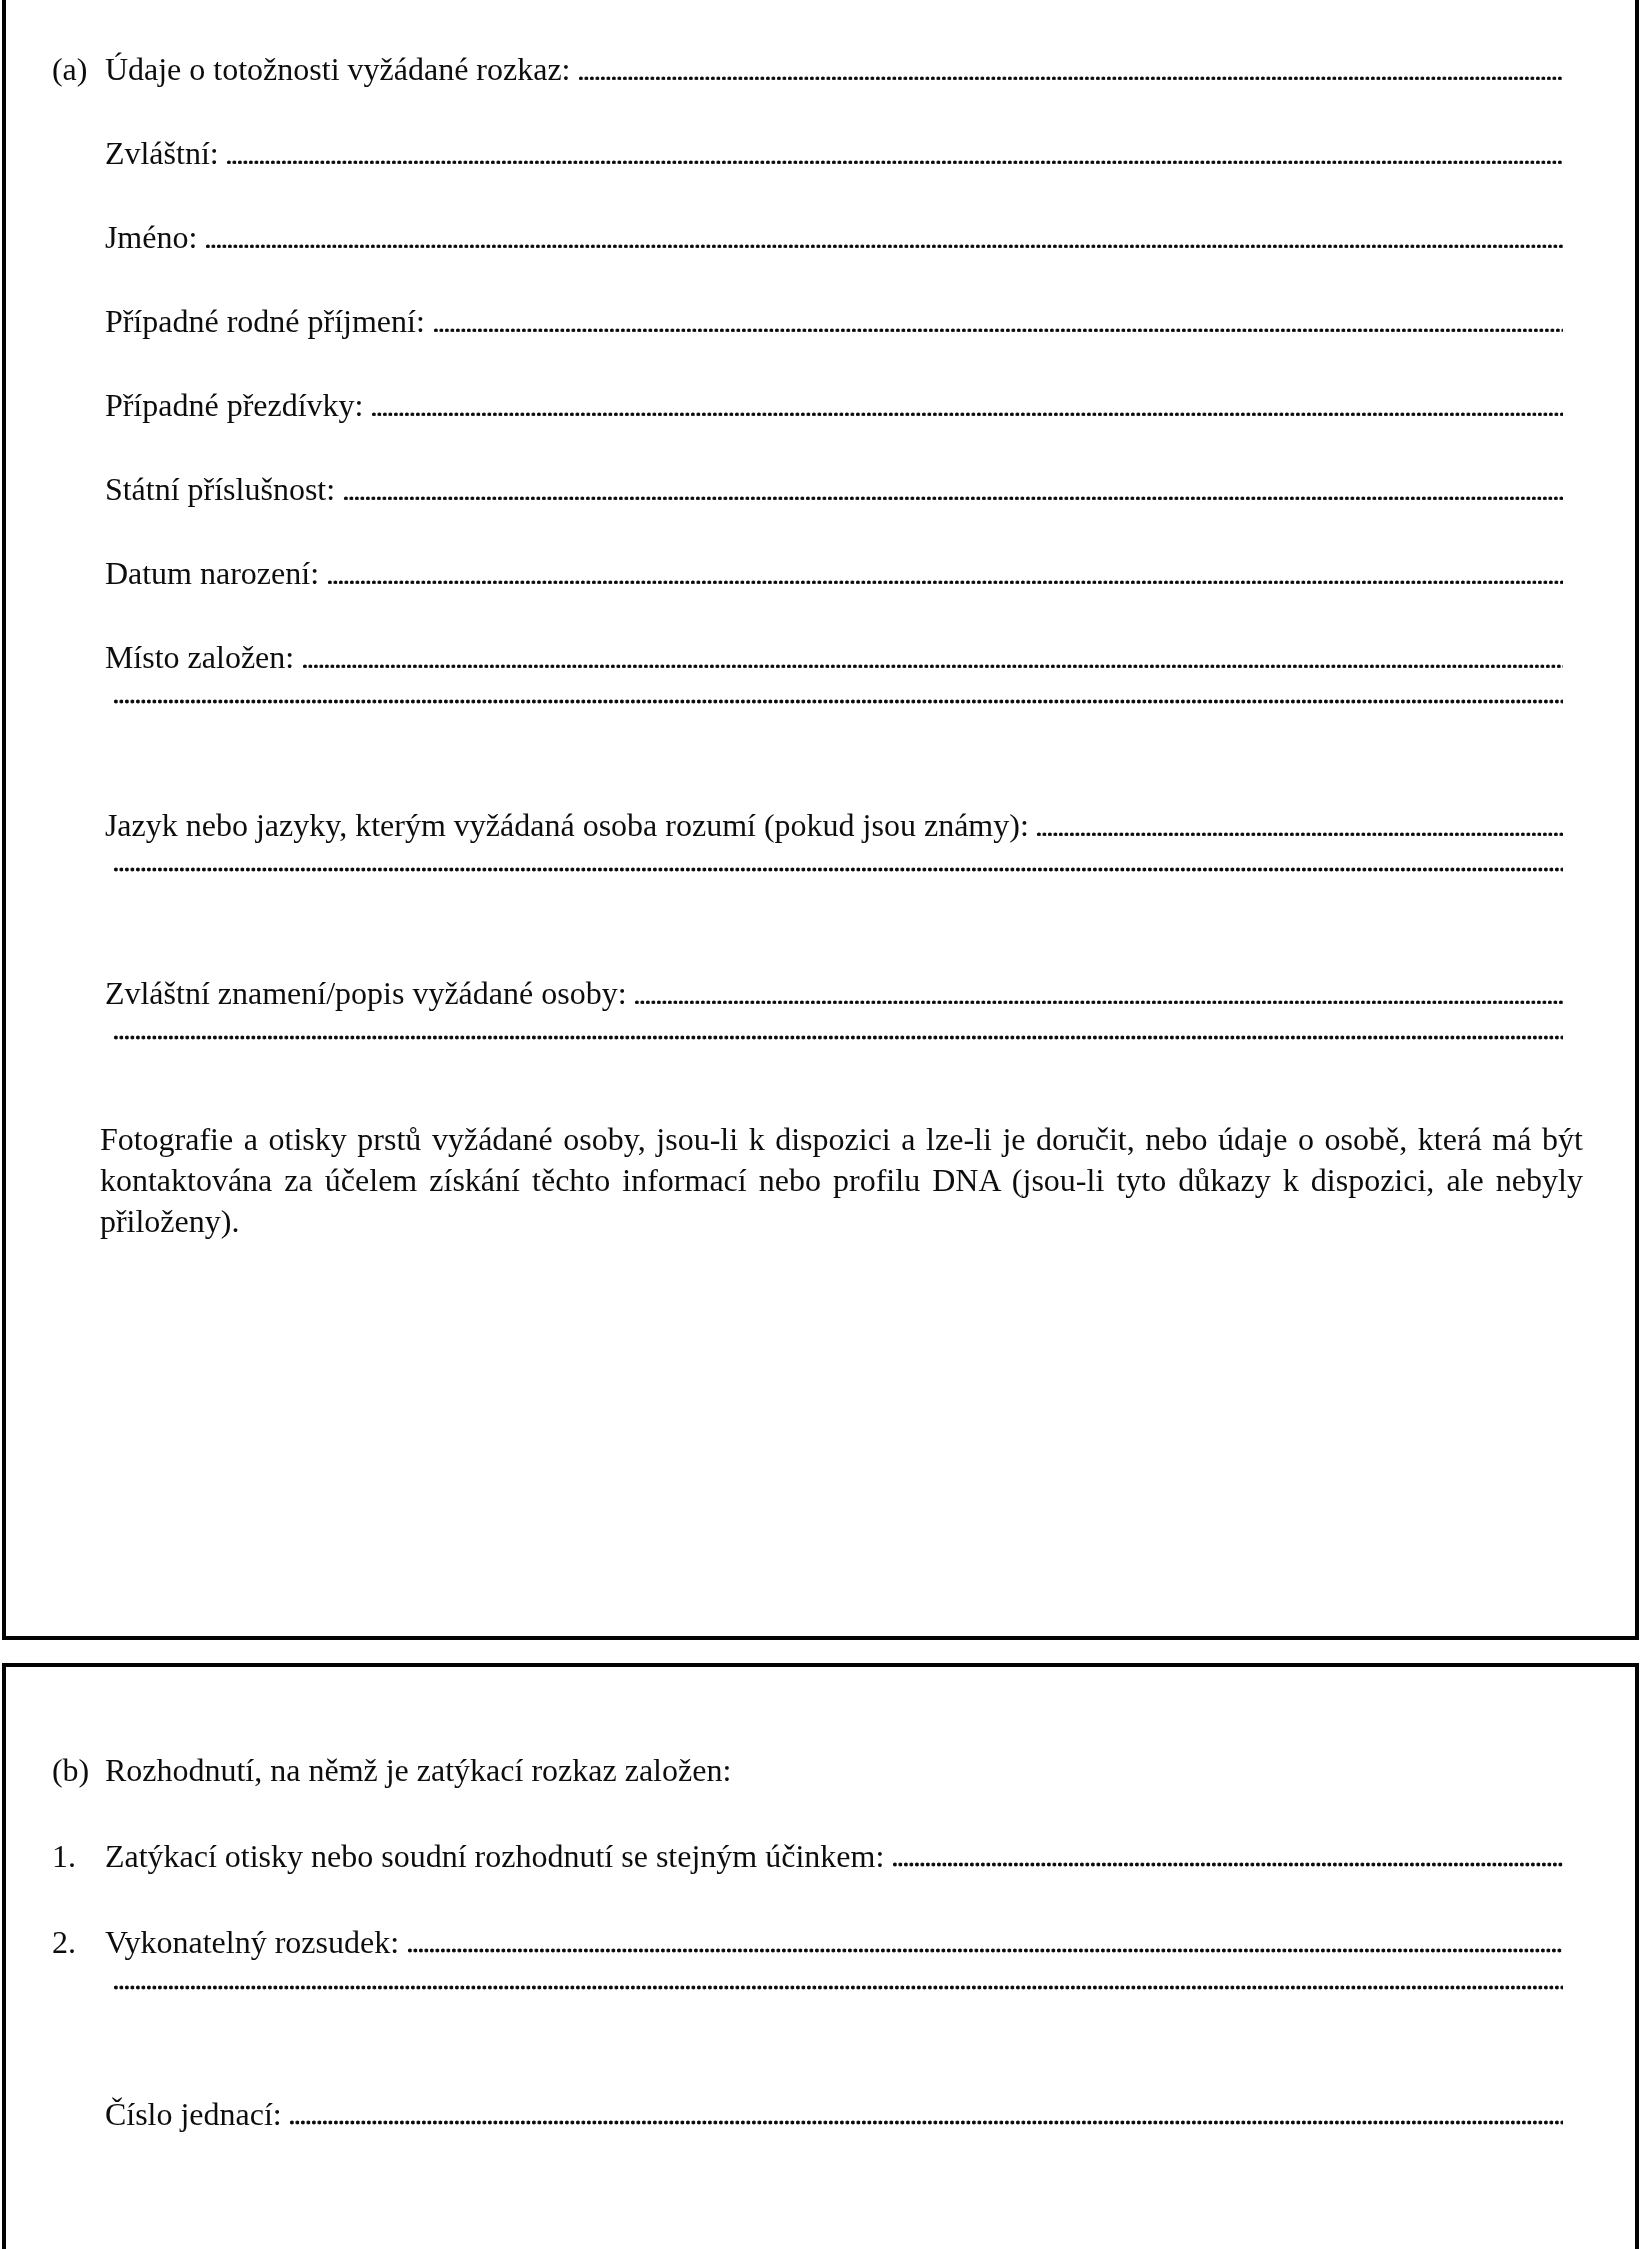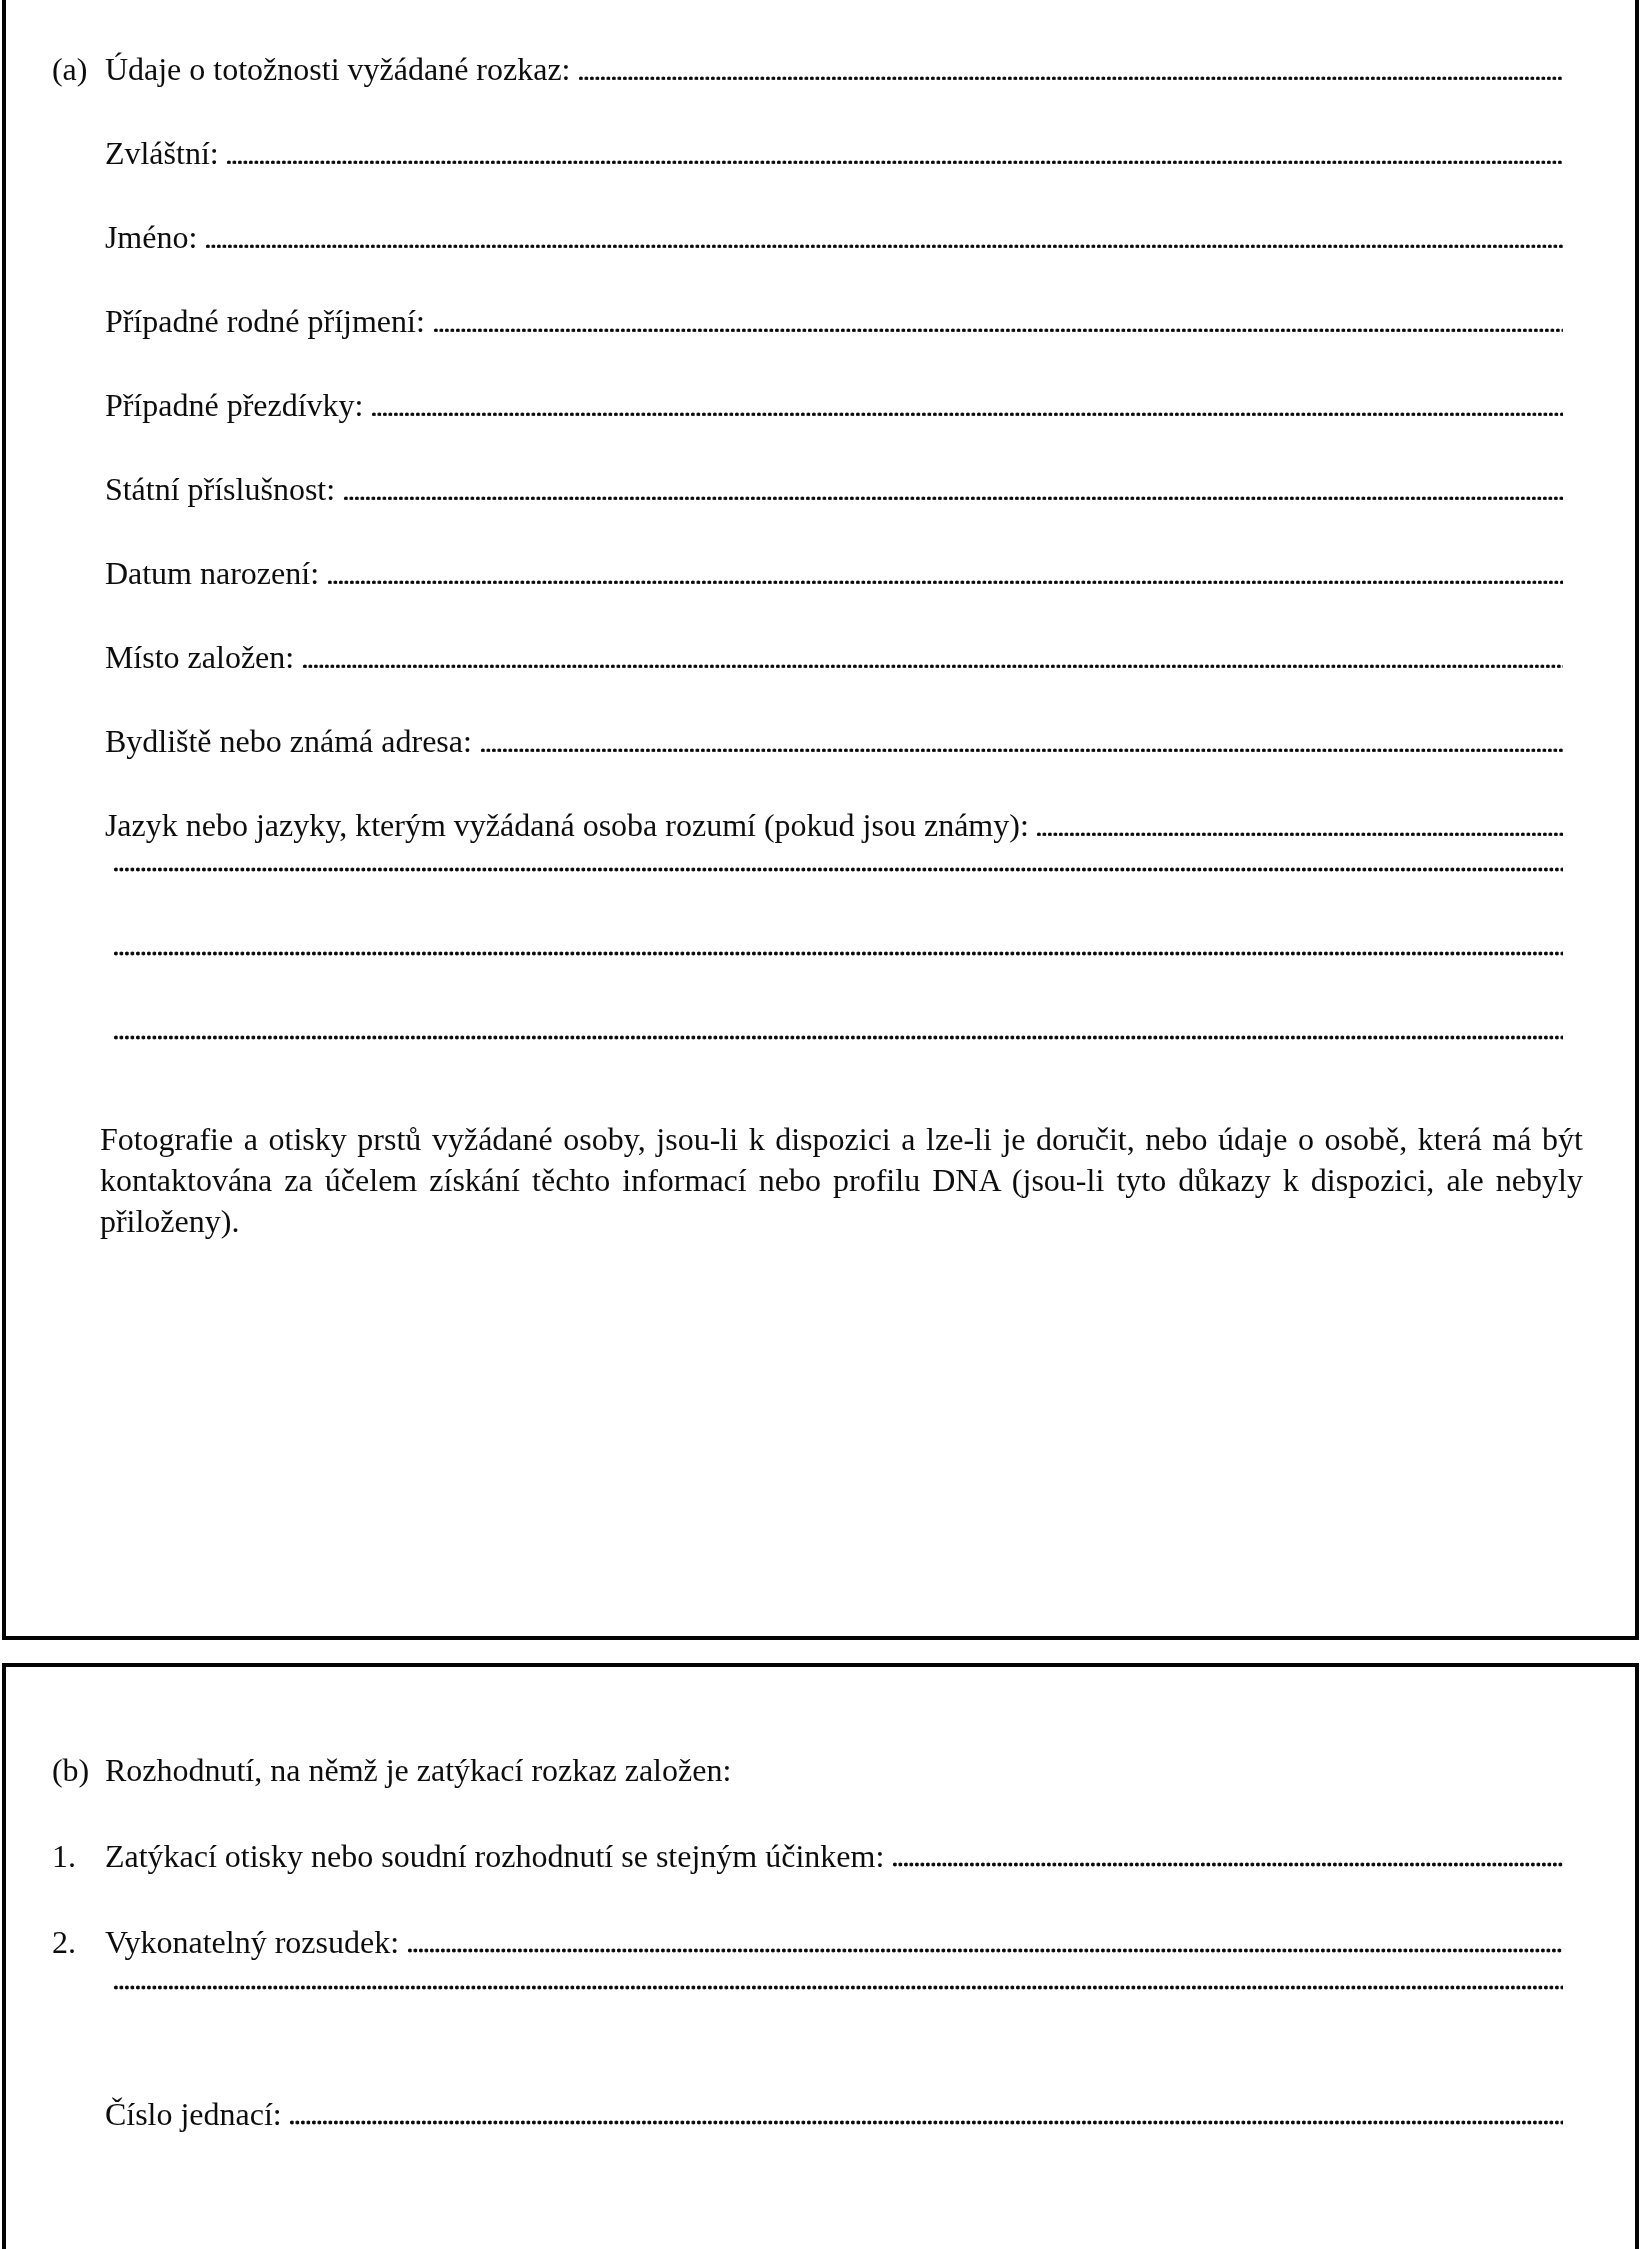--- a/index.html
+++ b/index.html
@@ -111,38 +111,38 @@
       </div>
 
       <div class="row">
         <span class="idx"></span>
         <span class="lbl">Místo založen:</span>
         <span class="dots"></span>
       </div>
 
       <div class="row">
         <span class="idx"></span>
-        <span class="lbl">Bydliště nebo známá adresa:</span>
         <span class="dots"></span>
       </div>
 
       <div class="row">
         <span class="idx"></span>
         <span class="lbl">Jazyk nebo jazyky, kterým vyžádaná osoba rozumí (pokud jsou známy):</span>
         <span class="dots"></span>
       </div>
 
       <div class="row">
         <span class="idx"></span>
         <span class="lbl"></span>
         <span class="dots"></span>
       </div>
 
       <div class="row">
         <span class="idx"></span>
+        <span class="lbl">Zvláštní znamení/popis vyžádané osoby:</span>
         <span class="dots"></span>
       </div>
 
       <div class="row">
         <span class="idx"></span>
         <span class="lbl"></span>
         <span class="dots"></span>
       </div>
 
       <p class="note">Fotografie a otisky prstů vyžádané osoby, jsou-li k dispozici a lze-li je doručit, nebo údaje o osobě, která má být kontaktována za účelem získání těchto informací nebo profilu DNA (jsou-li tyto důkazy k dispozici, ale nebyly přiloženy).</p>

